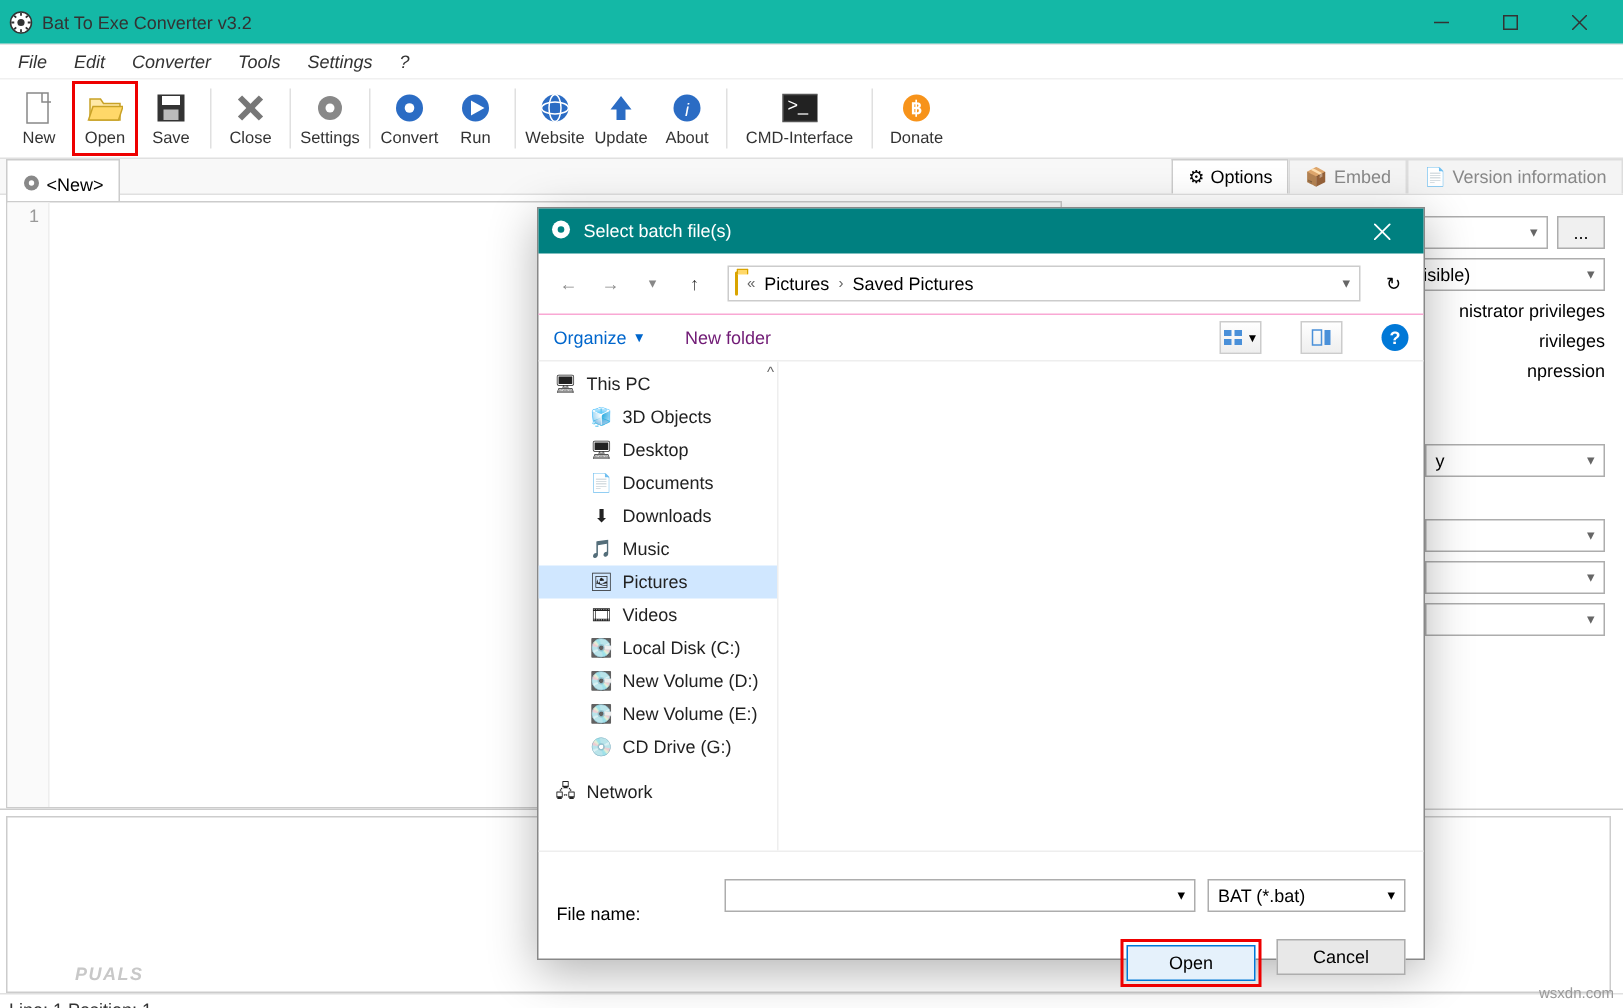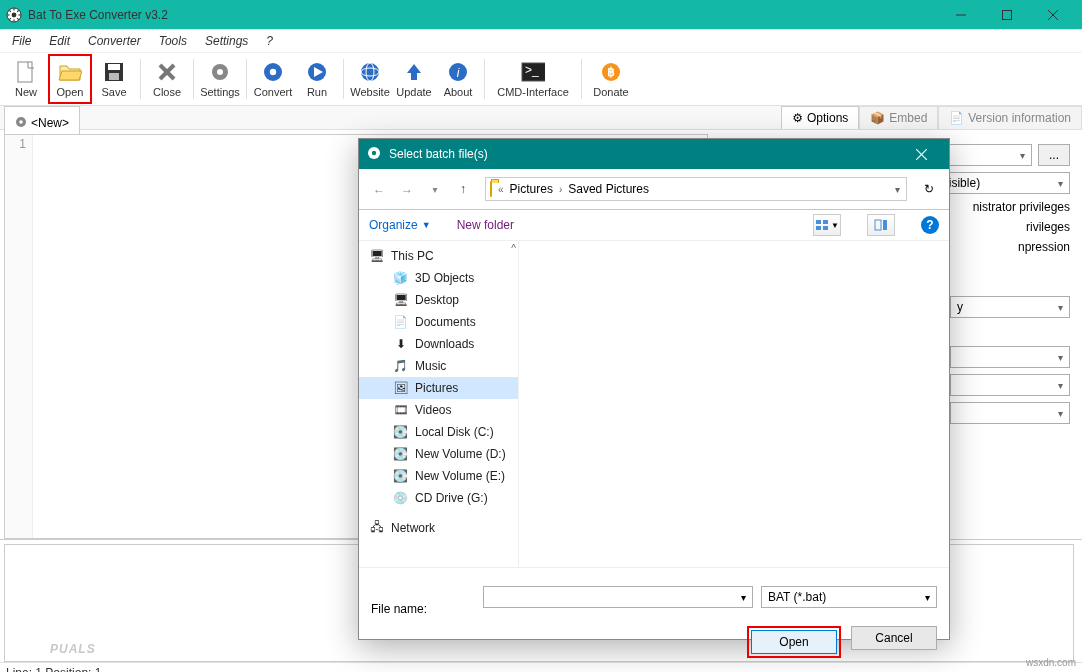--- a/index.html
+++ b/index.html
@@ -85,21 +85,21 @@
 .file { width: 96px; display: flex; flex-direction: column; align-items: center; border: 2px solid #e00; padding: 4px; }
 .thumb { width: 84px; height: 66px; border: 1px solid #ccc; background: #fff; display: flex; align-items: center; justify-content: center; position: relative; }
 .thumb::before { content: ""; position: absolute; top: 4px; left: 4px; right: 4px; height: 8px; background: #6691c4; }
 .fname { margin-top: 6px; color: #222; }
 
 .dlg-bottom { padding: 10px 12px 12px 12px; border-top: 1px solid #eee; }
 .fnrow { display: flex; align-items: center; gap: 8px; margin-bottom: 10px; }
 .fnrow label { width: 104px; text-align: left; margin-top: 24px; }
 .combo { border: 1px solid #adadad; height: 22px; display: flex; align-items: center; justify-content: space-between; padding: 0 6px; background: #fff; }
 .combo.fn { flex: 1; }
-.combo.ft { width: 176px; }
+.combo.ft { width: 132px; }
 .dlg-actions { display: flex; justify-content: flex-end; gap: 10px; }
 .dbtn { width: 86px; height: 24px; border: 1px solid #adadad; background: #e8e8e8; display: flex; align-items: center; justify-content: center; }
 .dbtn.primary { border: 1px solid #0078d7; background: #e5f1fb; }
 .dbtn-wrap.highlight { border: 2px solid #e00; padding: 2px; }
 
 .watermark-a { position: absolute; left: 0; bottom: 16px; width: 220px; height: 60px; color: #c8c8c8; font-size: 28px; font-style: italic; font-weight: 700; letter-spacing: 1px; display:flex; align-items:flex-end; padding-left:50px;}
 .watermark-r { position: absolute; right: 6px; bottom: 4px; color: #999; font-size: 10px; }
 
 .folder-glyph { width:14px; height:11px; background:#ffd869; border:1px solid #d9a400; border-radius:1px; position:relative; }
 .folder-glyph::before { content:""; position:absolute; top:-3px; left:0; width:6px; height:3px; background:#ffd869; border:1px solid #d9a400; border-bottom:none; border-radius:1px 1px 0 0;}

